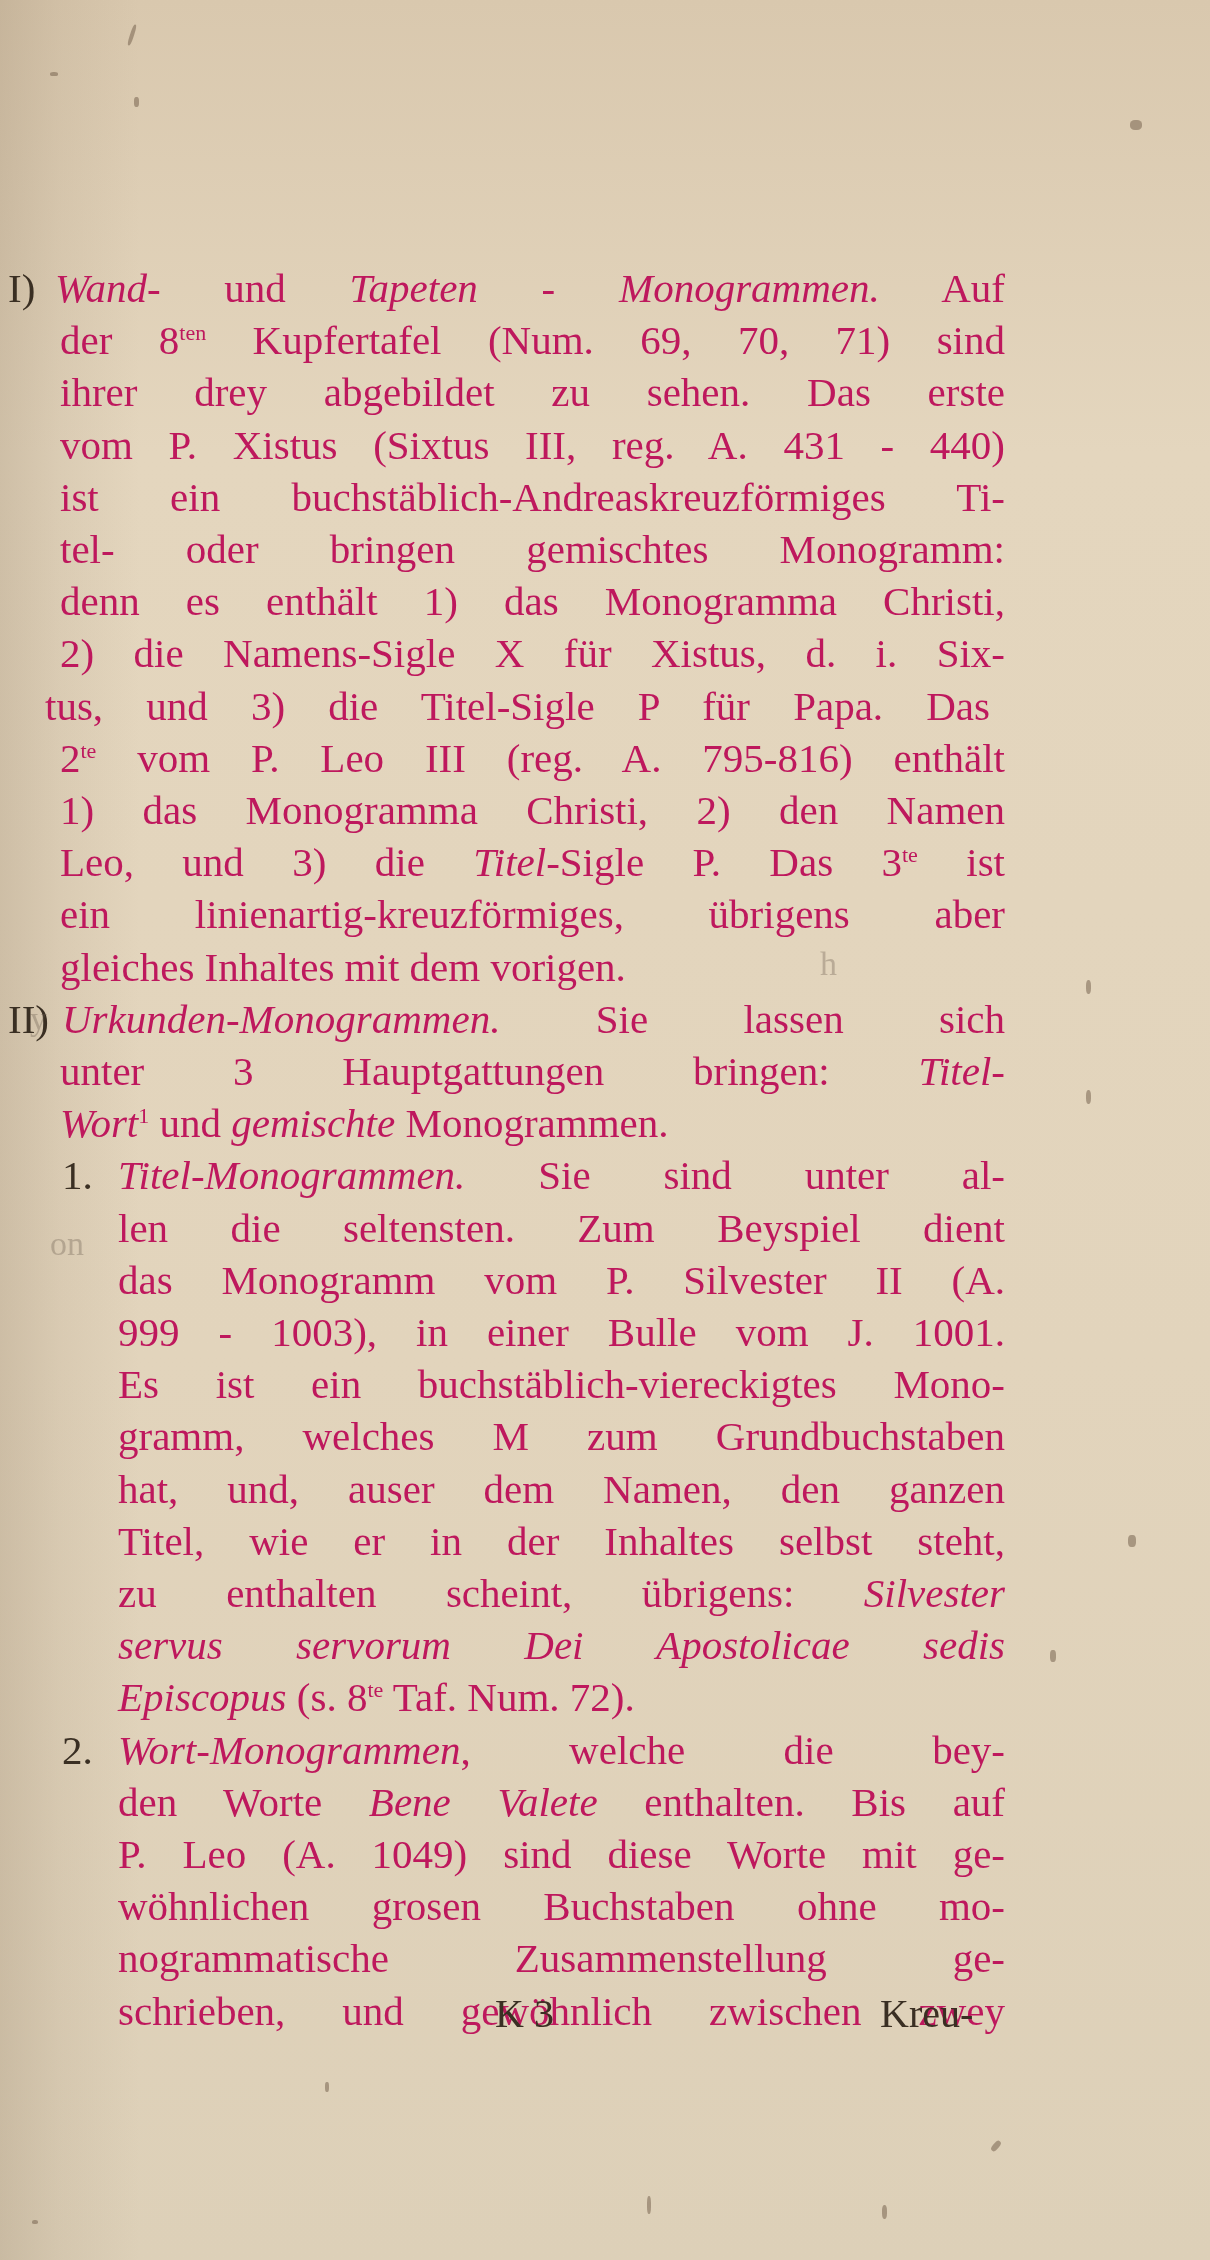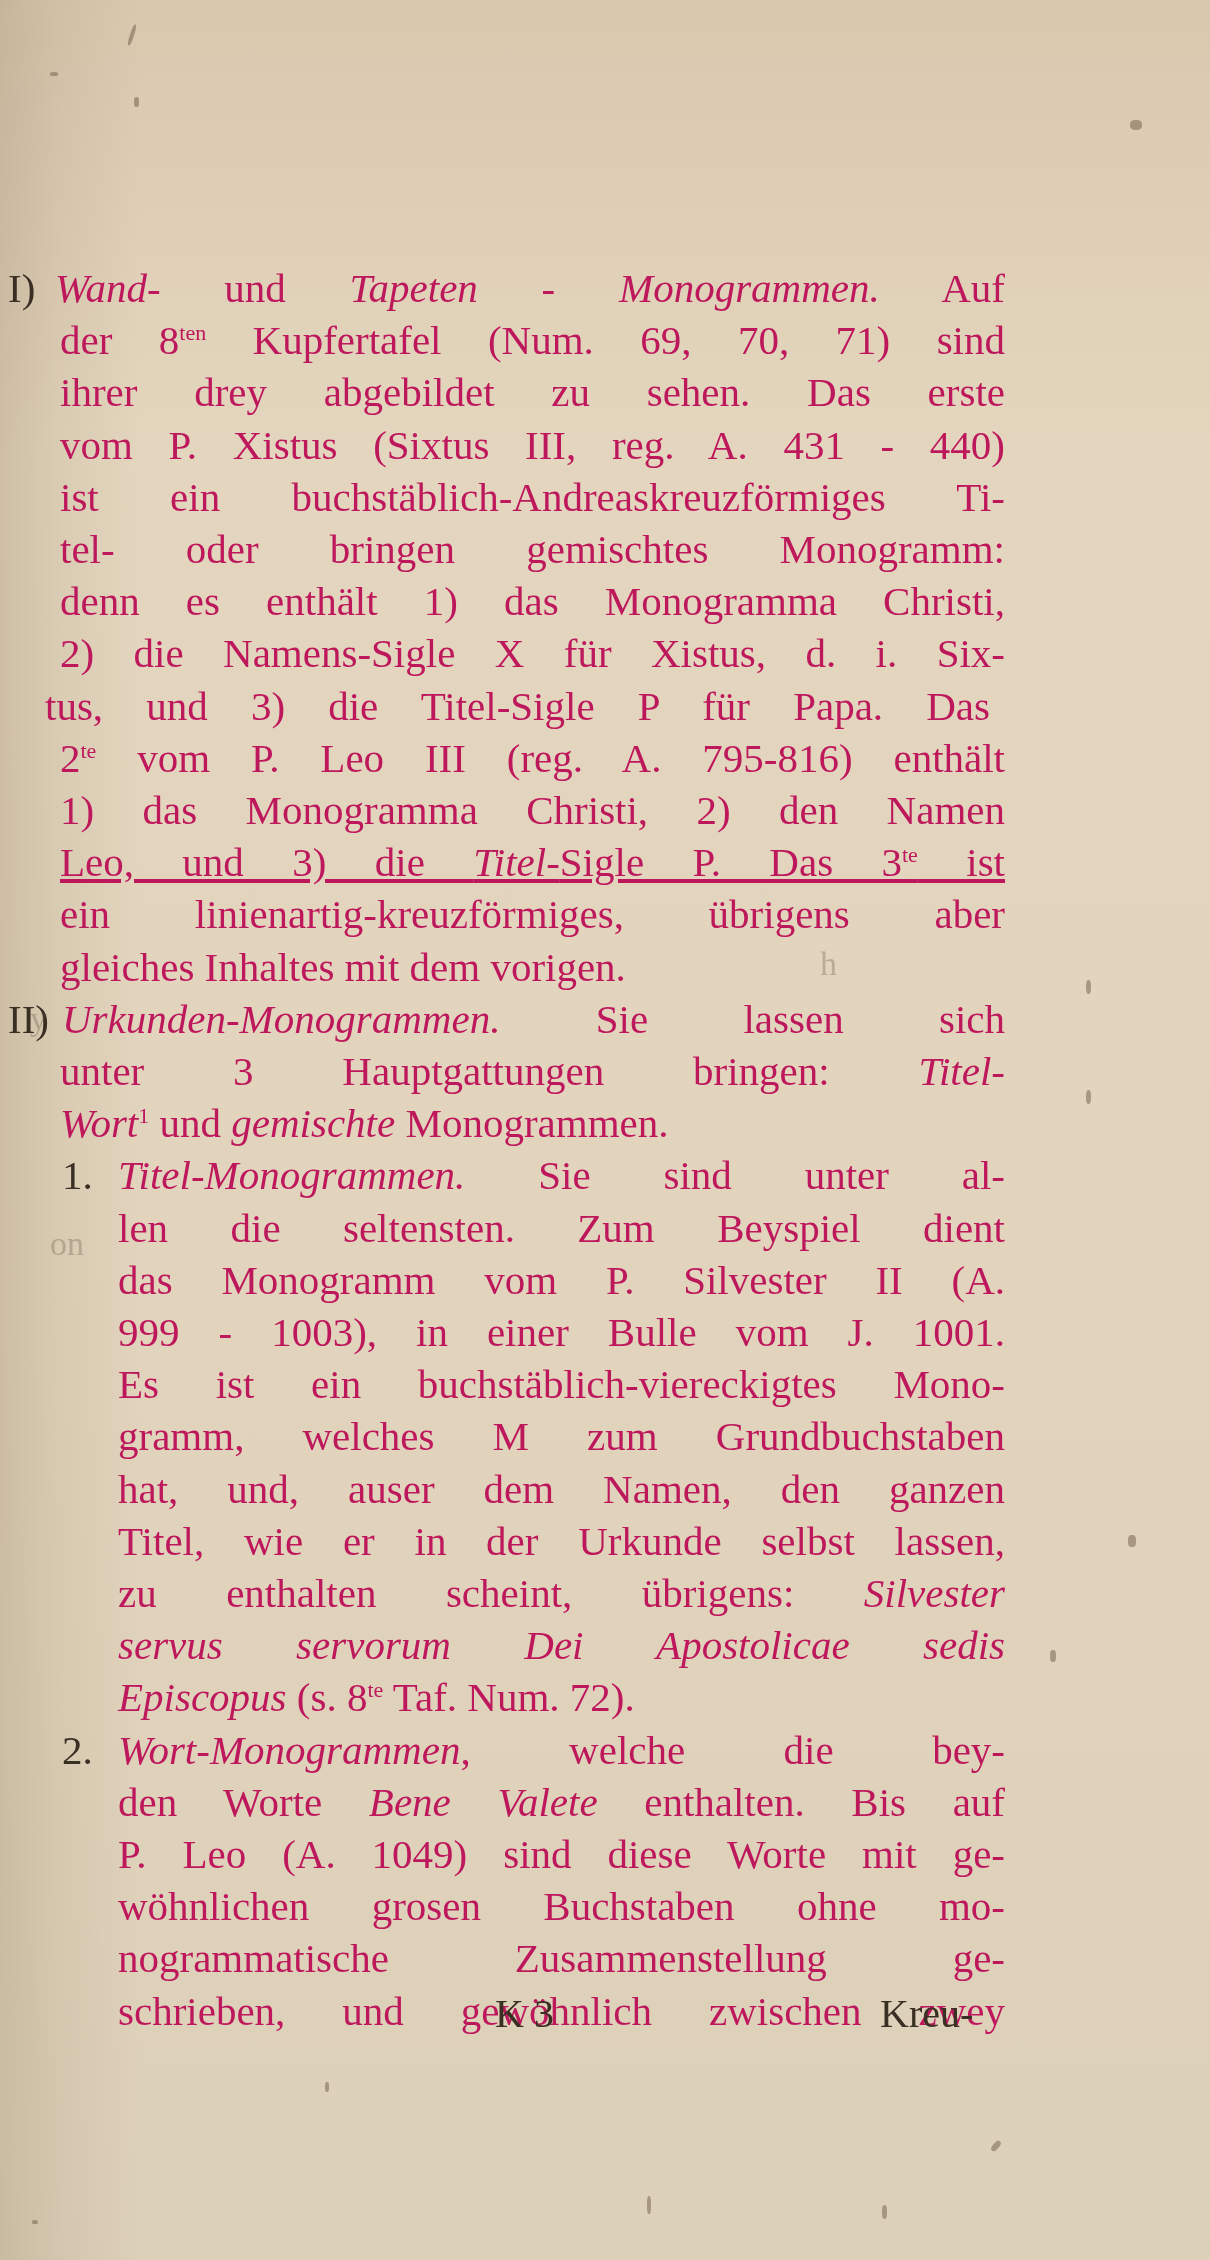--- a/index.html
+++ b/index.html
@@ -138,36 +138,36 @@
       <div class="line" style="left: 60px; width: 945px; top: 52.2px;"><span>der 8</span><sup>ten</sup><span> Kupfertafel (Num. 69, 70, 71) sind</span></div>
       <div class="line" style="left: 60px; width: 945px; top: 104.4px;"><span>ihrer drey abgebildet zu sehen.   Das erste</span></div>
       <div class="line" style="left: 60px; width: 945px; top: 156.6px;"><span>vom P. Xistus (Sixtus III,  reg. A. 431 - 440)</span></div>
       <div class="line" style="left: 60px; width: 945px; top: 208.8px;"><span>ist ein buchstäblich-Andreaskreuzförmiges Ti-</span></div>
       <div class="line" style="left: 60px; width: 945px; top: 261px;"><span>tel-  oder bringen gemischtes Monogramm:</span></div>
       <div class="line" style="left: 60px; width: 945px; top: 313.2px;"><span>denn es enthält  1) das Monogramma Christi,</span></div>
       <div class="line" style="left: 60px; width: 945px; top: 365.4px;"><span>2) die Namens-Sigle X für Xistus,  d. i. Six-</span></div>
       <div class="line" style="left: 45px; width: 945px; top: 417.6px;"><span>tus,  und 3) die Titel-Sigle P für Papa.   Das</span></div>
       <div class="line" style="left: 60px; width: 945px; top: 469.8px;"><span>2</span><sup>te</sup><span> vom P. Leo III (reg. A. 795-816) enthält</span></div>
       <div class="line" style="left: 60px; width: 945px; top: 522px;"><span>1) das Monogramma  Christi,  2) den Namen</span></div>
-      <div class="line" style="left: 60px; width: 945px; top: 574.2px; text-decoration: underline;"><span>Leo,  und 3) die </span><span class="it">Titel-</span><span>Sigle P.   Das 3</span><sup>te</sup><span> ist</span></div>
+      <div class="line" style="left: 60px; width: 945px; top: 574.2px;"><span>Leo,  und 3) die </span><span class="it">Titel-</span><span>Sigle P.   Das 3</span><sup>te</sup><span> ist</span></div>
       <div class="line" style="left: 60px; width: 945px; top: 626.4px;"><span>ein linienartig-kreuzförmiges, übrigens aber</span></div>
       <div class="line last" style="left: 60px; width: 945px; top: 678.6px;"><span>gleiches Inhaltes mit dem vorigen.</span></div>
       <span class="lbl" style="left: 8px; top: 730.8px;">II)</span>
       <div class="line" style="left: 62px; width: 943px; top: 730.8px;"><span class="it">Urkunden-Monogrammen.</span><span>   Sie lassen sich</span></div>
       <div class="line" style="left: 60px; width: 945px; top: 783px;"><span>unter 3 Hauptgattungen  bringen:  </span><span class="it">Titel-</span></div>
       <div class="line last" style="left: 60px; width: 945px; top: 835.2px;"><span class="it">Wort</span><sup>1</sup><span> und </span><span class="it">gemischte</span><span> Monogrammen.</span></div>
       <span class="lbl" style="left: 62px; top: 887.4px;">1.</span>
       <div class="line" style="left: 118px; width: 887px; top: 887.4px;"><span class="it">Titel-Monogrammen.</span><span>   Sie sind unter al-</span></div>
       <div class="line" style="left: 118px; width: 887px; top: 939.6px;"><span>len die  seltensten.    Zum Beyspiel dient</span></div>
       <div class="line" style="left: 118px; width: 887px; top: 991.8px;"><span>das Monogramm  vom P. Silvester II (A.</span></div>
       <div class="line" style="left: 118px; width: 887px; top: 1044px;"><span>999 - 1003),  in einer Bulle vom J. 1001.</span></div>
       <div class="line" style="left: 118px; width: 887px; top: 1096.2px;"><span>Es ist ein buchstäblich-viereckigtes Mono-</span></div>
       <div class="line" style="left: 118px; width: 887px; top: 1148.4px;"><span>gramm,  welches M zum Grundbuchstaben</span></div>
       <div class="line" style="left: 118px; width: 887px; top: 1200.6px;"><span>hat,  und,  auser dem Namen,  den ganzen</span></div>
-      <div class="line" style="left: 118px; width: 887px; top: 1252.8px;"><span>Titel,  wie  er in der Urkunde selbst lassen,</span></div>
+      <div class="line" style="left: 118px; width: 887px; top: 1252.8px;"><span>Titel,  wie  er in der Inhaltes selbst steht,</span></div>
       <div class="line" style="left: 118px; width: 887px; top: 1305px;"><span>zu enthalten scheint,  übrigens: </span><span class="it">Silvester</span></div>
       <div class="line" style="left: 118px; width: 887px; top: 1357.2px;"><span class="it">servus  servorum  Dei  Apostolicae  sedis</span></div>
       <div class="line last" style="left: 118px; width: 887px; top: 1409.4px;"><span class="it">Episcopus</span><span> (s. 8</span><sup>te</sup><span> Taf. Num. 72).</span></div>
       <span class="lbl" style="left: 62px; top: 1461.6px;">2.</span>
       <div class="line" style="left: 118px; width: 887px; top: 1461.6px;"><span class="it">Wort-Monogrammen</span><span>,   welche  die bey-</span></div>
       <div class="line" style="left: 118px; width: 887px; top: 1513.8px;"><span>den Worte </span><span class="it">Bene Valete</span><span> enthalten.   Bis auf</span></div>
       <div class="line" style="left: 118px; width: 887px; top: 1566px;"><span>P. Leo (A. 1049) sind diese Worte mit ge-</span></div>
       <div class="line" style="left: 118px; width: 887px; top: 1618.2px;"><span>wöhnlichen grosen Buchstaben ohne mo-</span></div>
       <div class="line" style="left: 118px; width: 887px; top: 1670.4px;"><span>nogrammatische    Zusammenstellung    ge-</span></div>
       <div class="line" style="left: 118px; width: 887px; top: 1722.6px;"><span>schrieben, und gewöhnlich zwischen zwey</span></div>

